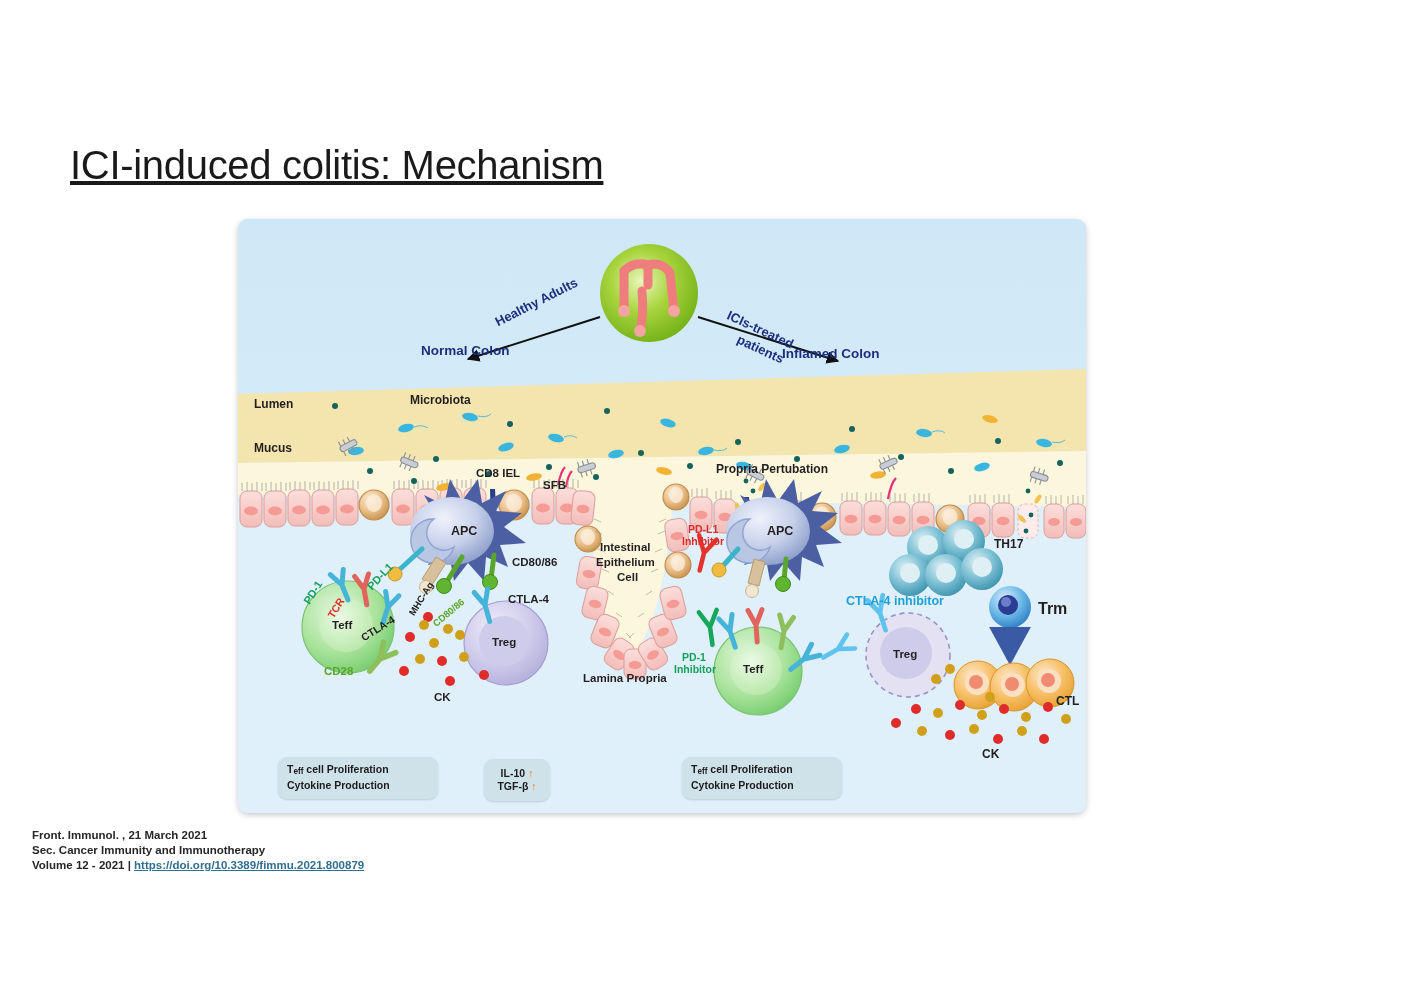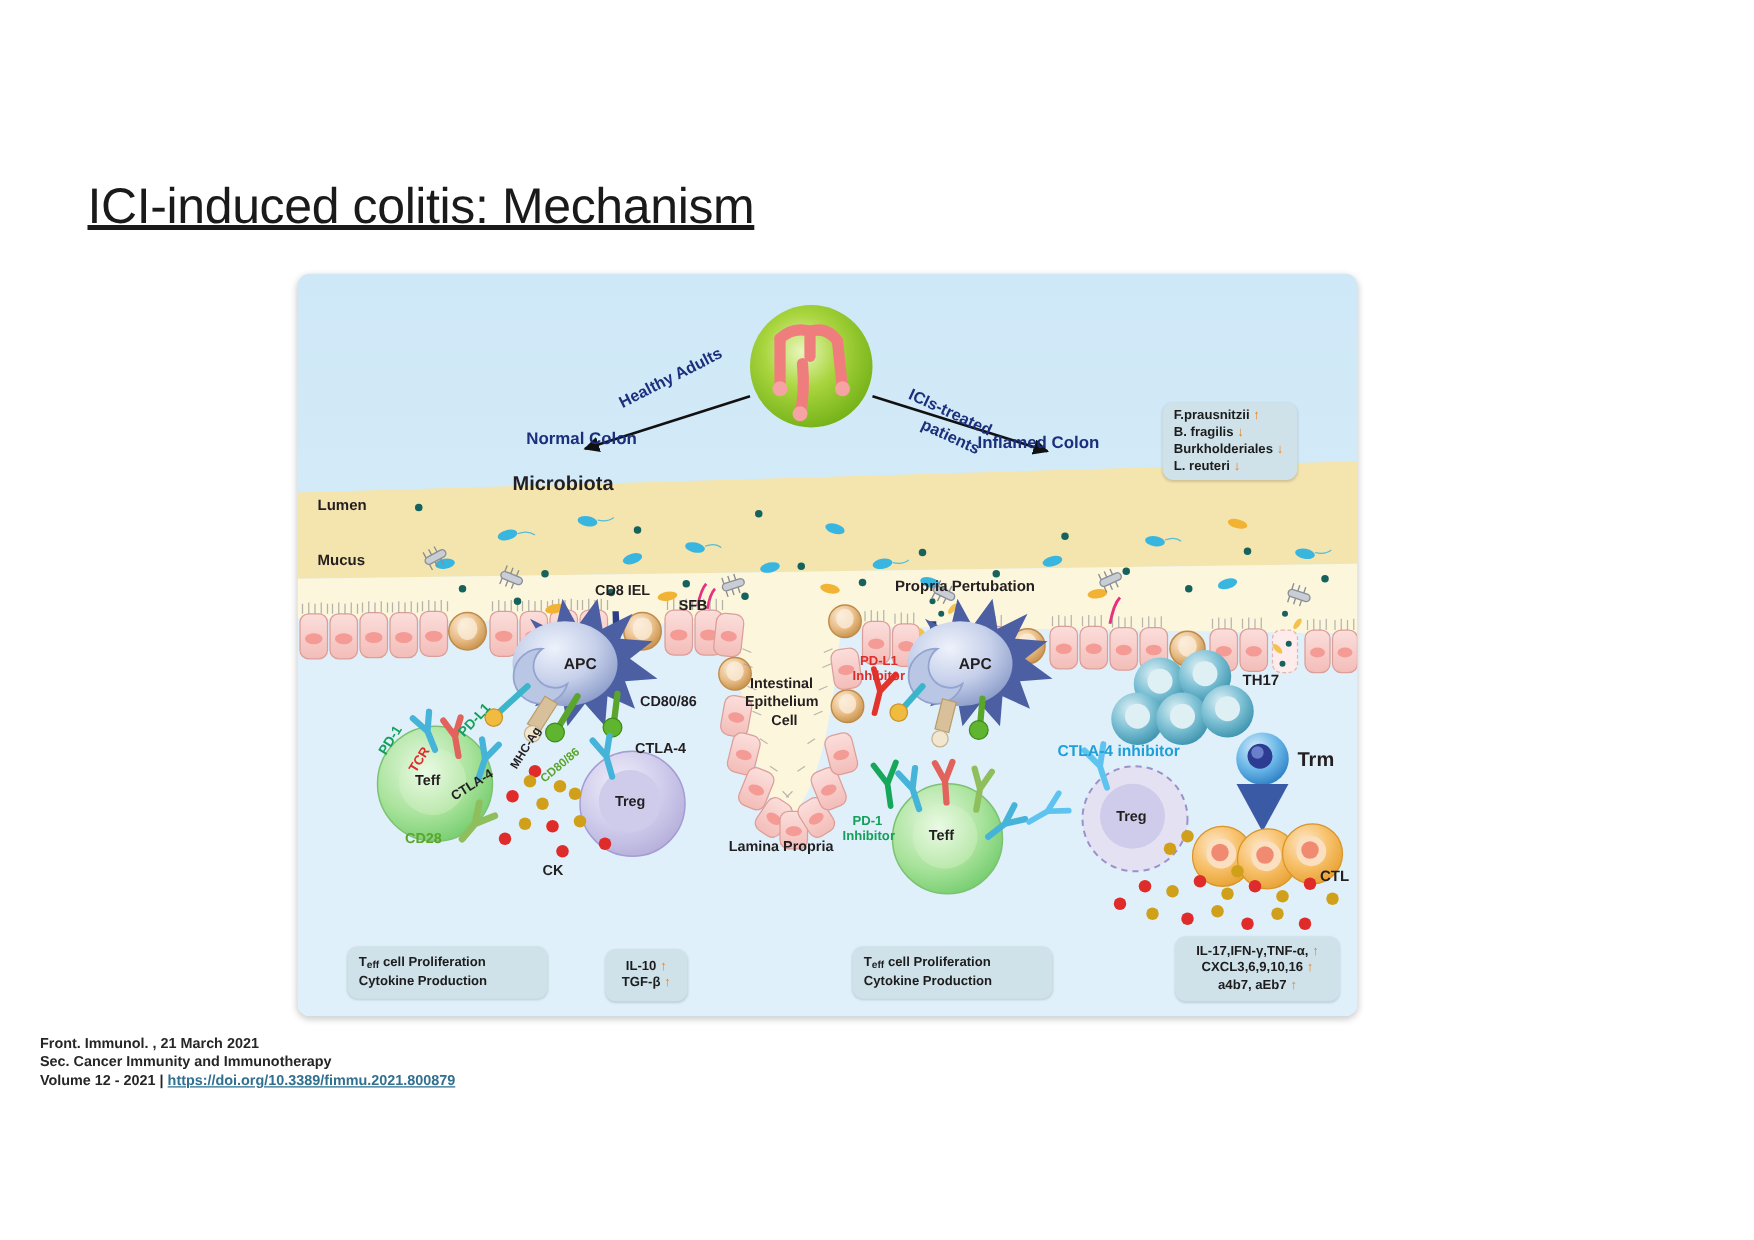--- a/index.html
+++ b/index.html
@@ -586,29 +586,23 @@
       </g>
     </g>
   </svg>
 
   <div class="lbl b navy rot-l" style="left:258px;top:96px;font-size:13px;">Healthy Adults</div>
   <div class="lbl b navy rot-r" style="left:490px;top:88px;font-size:13px;">ICIs-treated</div>
   <div class="lbl b navy rot-r" style="left:500px;top:112px;font-size:13px;">patients</div>
   <div class="lbl b navy" style="left:183px;top:124px;font-size:13.5px;">Normal Colon</div>
   <div class="lbl b navy" style="left:544px;top:127px;font-size:13.5px;">Inflamed Colon</div>
 
-  <div class="infobox" style="left:692px;top:103px;width:108px;height:62px;">
-    <div><span>F.prausnitzii</span><span class="arrow-up"></span></div>
-    <div><span>B. fragilis</span><span class="arrow-dn"></span></div>
-    <div><span>Burkholderiales</span><span class="arrow-dn"></span></div>
-    <div><span>L. reuteri</span><span class="arrow-dn"></span></div>
-  </div>
 
   <div class="lbl b blk" style="left:16px;top:178px;font-size:12px;">Lumen</div>
-  <div class="lbl b blk" style="left:172px;top:160px;font-size:16px;">Microbiota</div>
+  <div class="lbl b blk" style="left:172px;top:174px;font-size:12px;">Microbiota</div>
   <div class="lbl b blk" style="left:16px;top:222px;font-size:12px;">Mucus</div>
   <div class="lbl b blk" style="left:478px;top:243px;font-size:12px;">Propria Pertubation</div>
   <div class="lbl b blk" style="left:238px;top:248px;font-size:11.5px;">CD8 IEL</div>
   <div class="lbl b blk" style="left:305px;top:260px;font-size:11.5px;">SFB</div>
 
   <div class="lbl b blk" style="left:362px;top:322px;font-size:11.5px;">Intestinal</div>
   <div class="lbl b blk" style="left:358px;top:337px;font-size:11.5px;">Epithelium</div>
   <div class="lbl b blk" style="left:379px;top:352px;font-size:11.5px;">Cell</div>
   <div class="lbl b blk" style="left:345px;top:453px;font-size:11.5px;">Lamina Propria</div>
 
@@ -651,25 +645,20 @@
   <div class="infobox" style="left:246px;top:540px;width:66px;height:42px;align-items:center;">
     <div><span>IL-10</span><span class="arrow-up"></span></div>
     <div><span>TGF-β</span><span class="arrow-up"></span></div>
   </div>
 
   <div class="infobox" style="left:444px;top:538px;width:160px;height:42px;">
     <div><span>T</span><span class="sub">eff</span><span> cell Proliferation</span></div>
     <div>Cytokine Production</div>
   </div>
 
-  <div class="infobox" style="left:702px;top:530px;width:132px;height:52px;align-items:center;">
-    <div><span>IL-17,IFN-γ,TNF-α,</span><span class="arrow-up"></span></div>
-    <div><span>CXCL3,6,9,10,16</span><span class="arrow-up"></span></div>
-    <div><span>a4b7, aEb7</span><span class="arrow-up"></span></div>
-  </div>
 </div>
 
 <div class="citation">
   <div>Front. Immunol. , 21 March 2021</div>
   <div>Sec. Cancer Immunity and Immunotherapy</div>
   <div>
     <span>Volume 12 - 2021 | </span><a href="#">https://doi.org/10.3389/fimmu.2021.800879</a>
   </div>
 </div>
 

